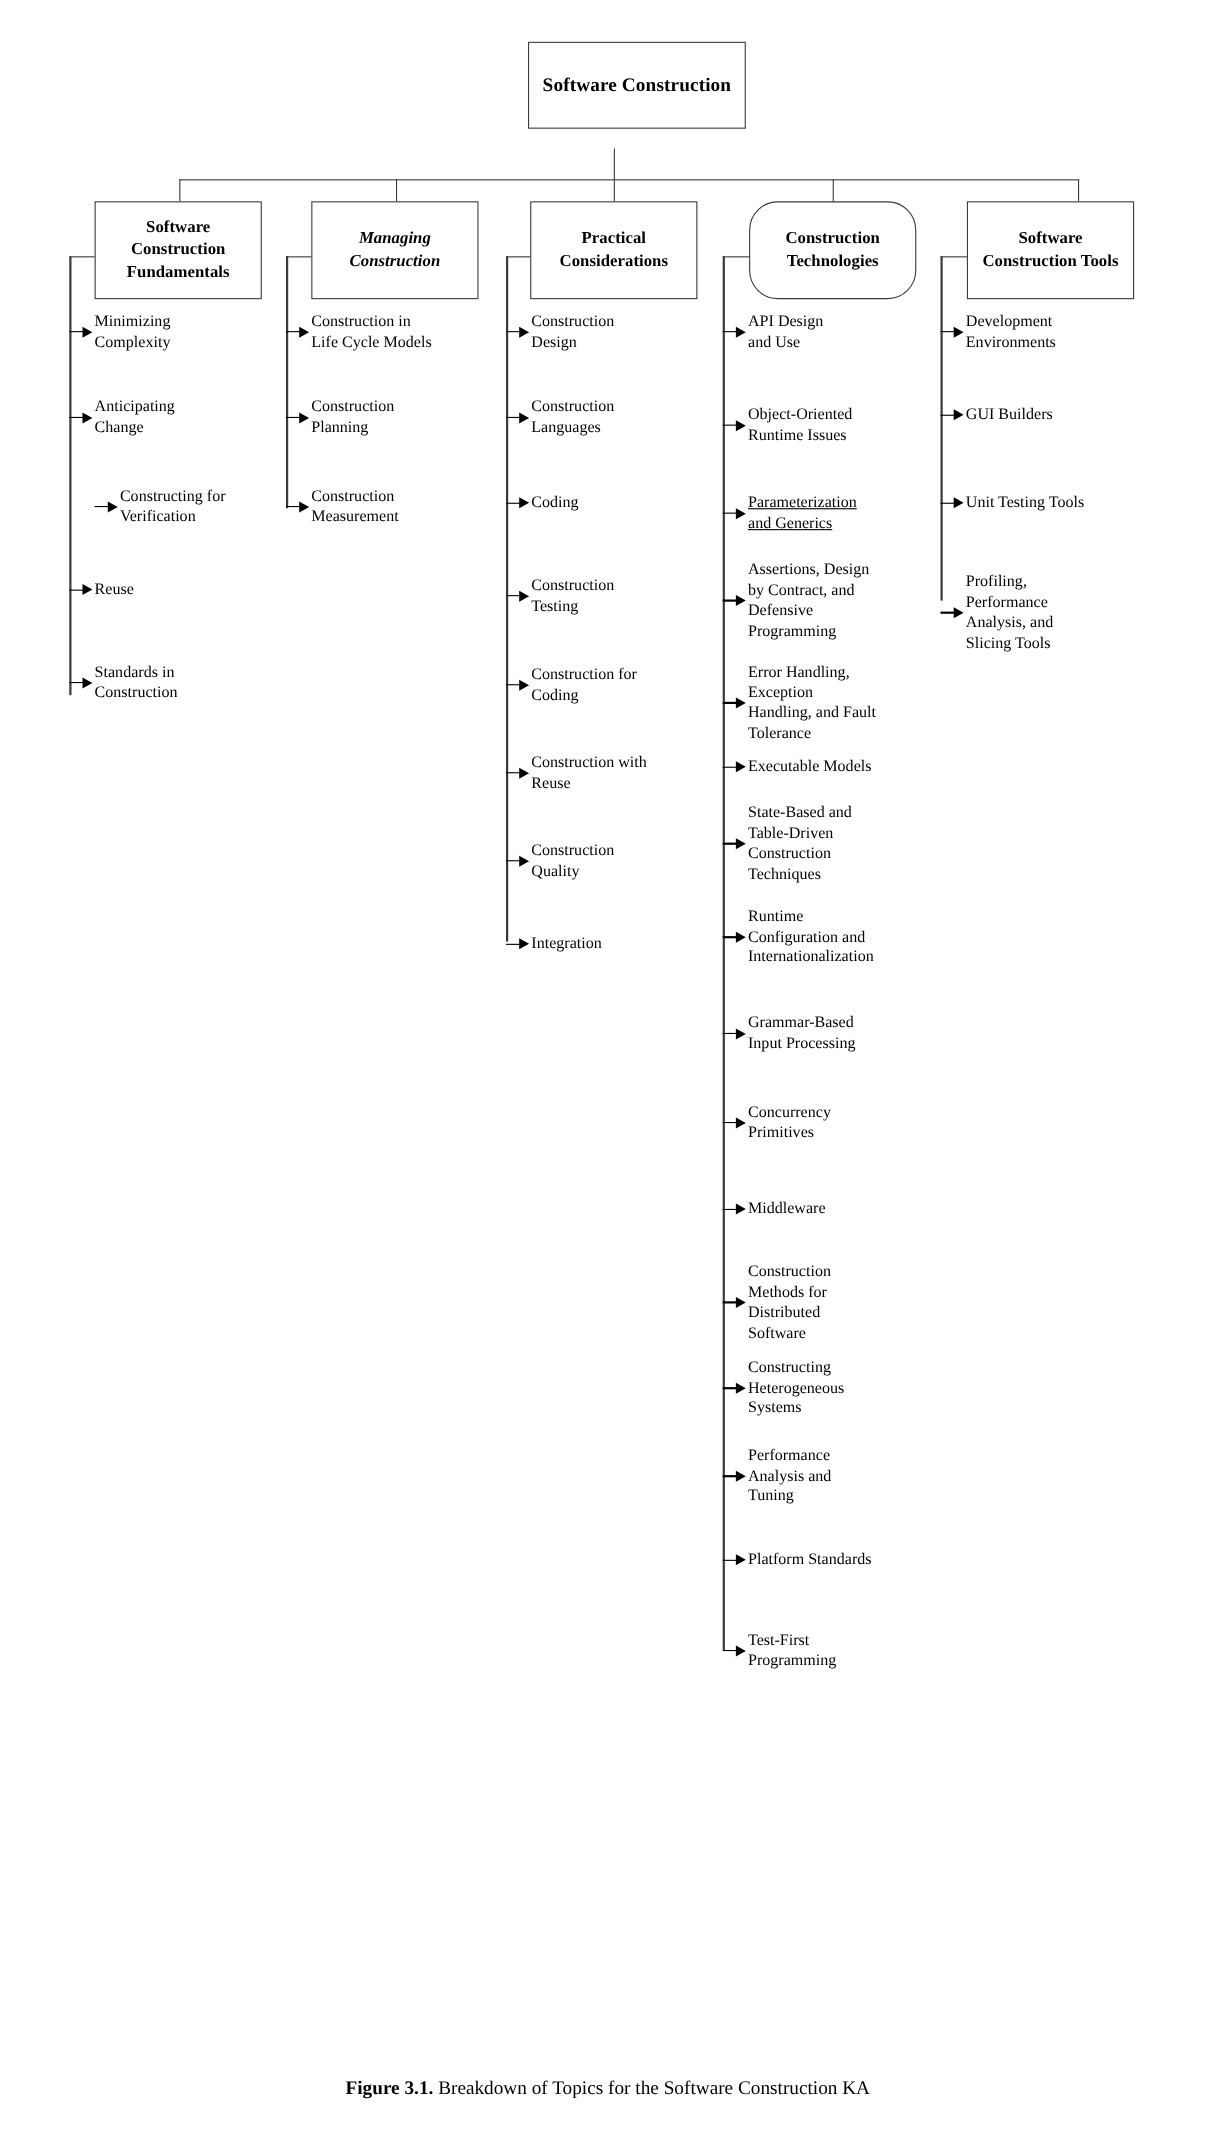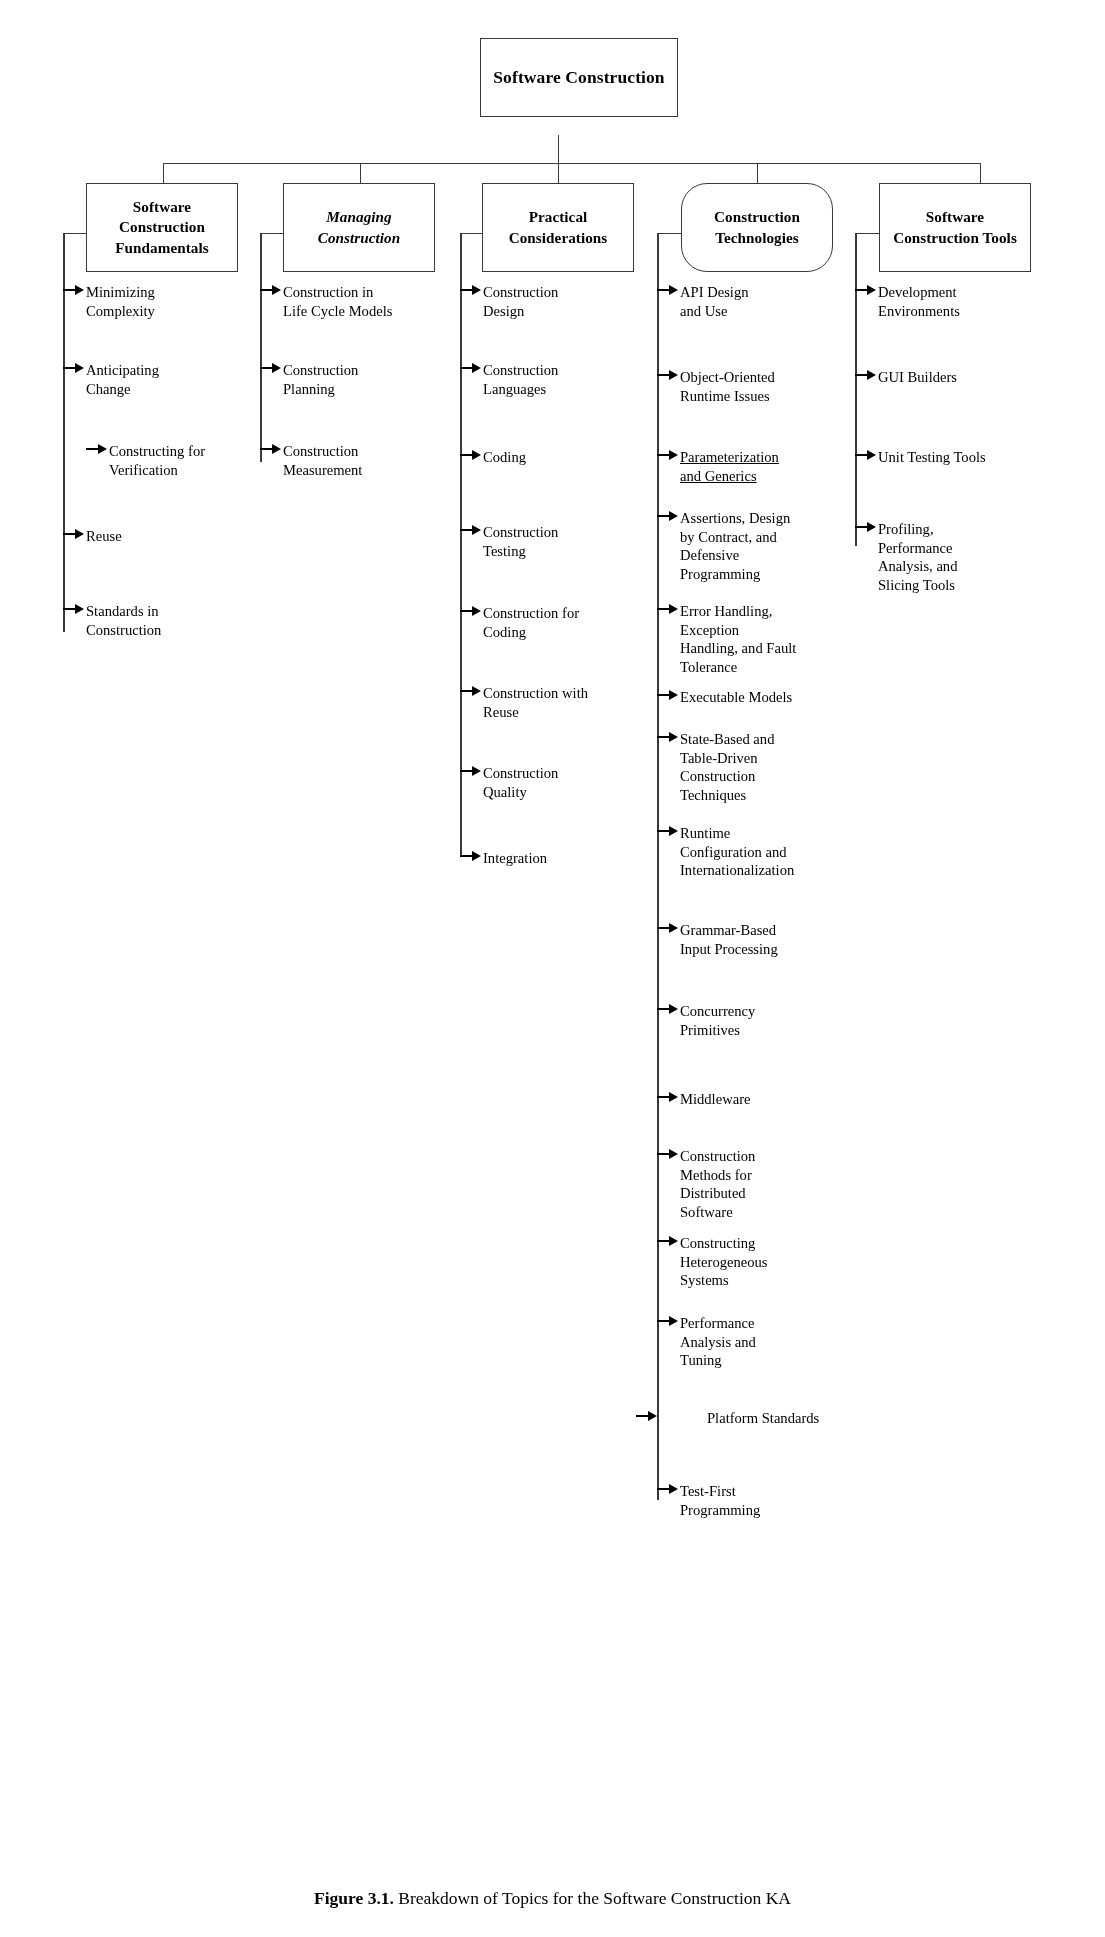--- a/index.html
+++ b/index.html
@@ -61,21 +61,21 @@
     width: 1.6px;
     background: #3a3a3a;
     z-index: 1;
   }
 
   
   .leaf {
     position: absolute;
     z-index: 2;
     display: flex;
-    align-items: flex-start;
+    align-items: center;
   }
   .leaf .connector {
     position: relative;
     width: 22px;
     height: 14px;
     flex: 0 0 22px;
   }
   .leaf .connector .stem {
     position: absolute;
     left: 0; top: 6.3px;
@@ -405,21 +405,21 @@
   </div>
   <div class="leaf" style="left:657px; top:1314px;">
     <span class="connector">
         <i class="stem"></i>
         <i class="head"></i>
       </span>
     <span class="leaf-text">Performance
 Analysis and
 Tuning</span>
   </div>
-  <div class="leaf" style="left:636px; top:1409px;gap:48px;">
+  <div class="leaf" style="left:657px; top:1409px;">
     <span class="connector">
         <i class="stem"></i>
         <i class="head"></i>
       </span>
     <span class="leaf-text">Platform Standards</span>
   </div>
   <div class="leaf" style="left:657px; top:1482px;">
     <span class="connector">
         <i class="stem"></i>
         <i class="head"></i>

